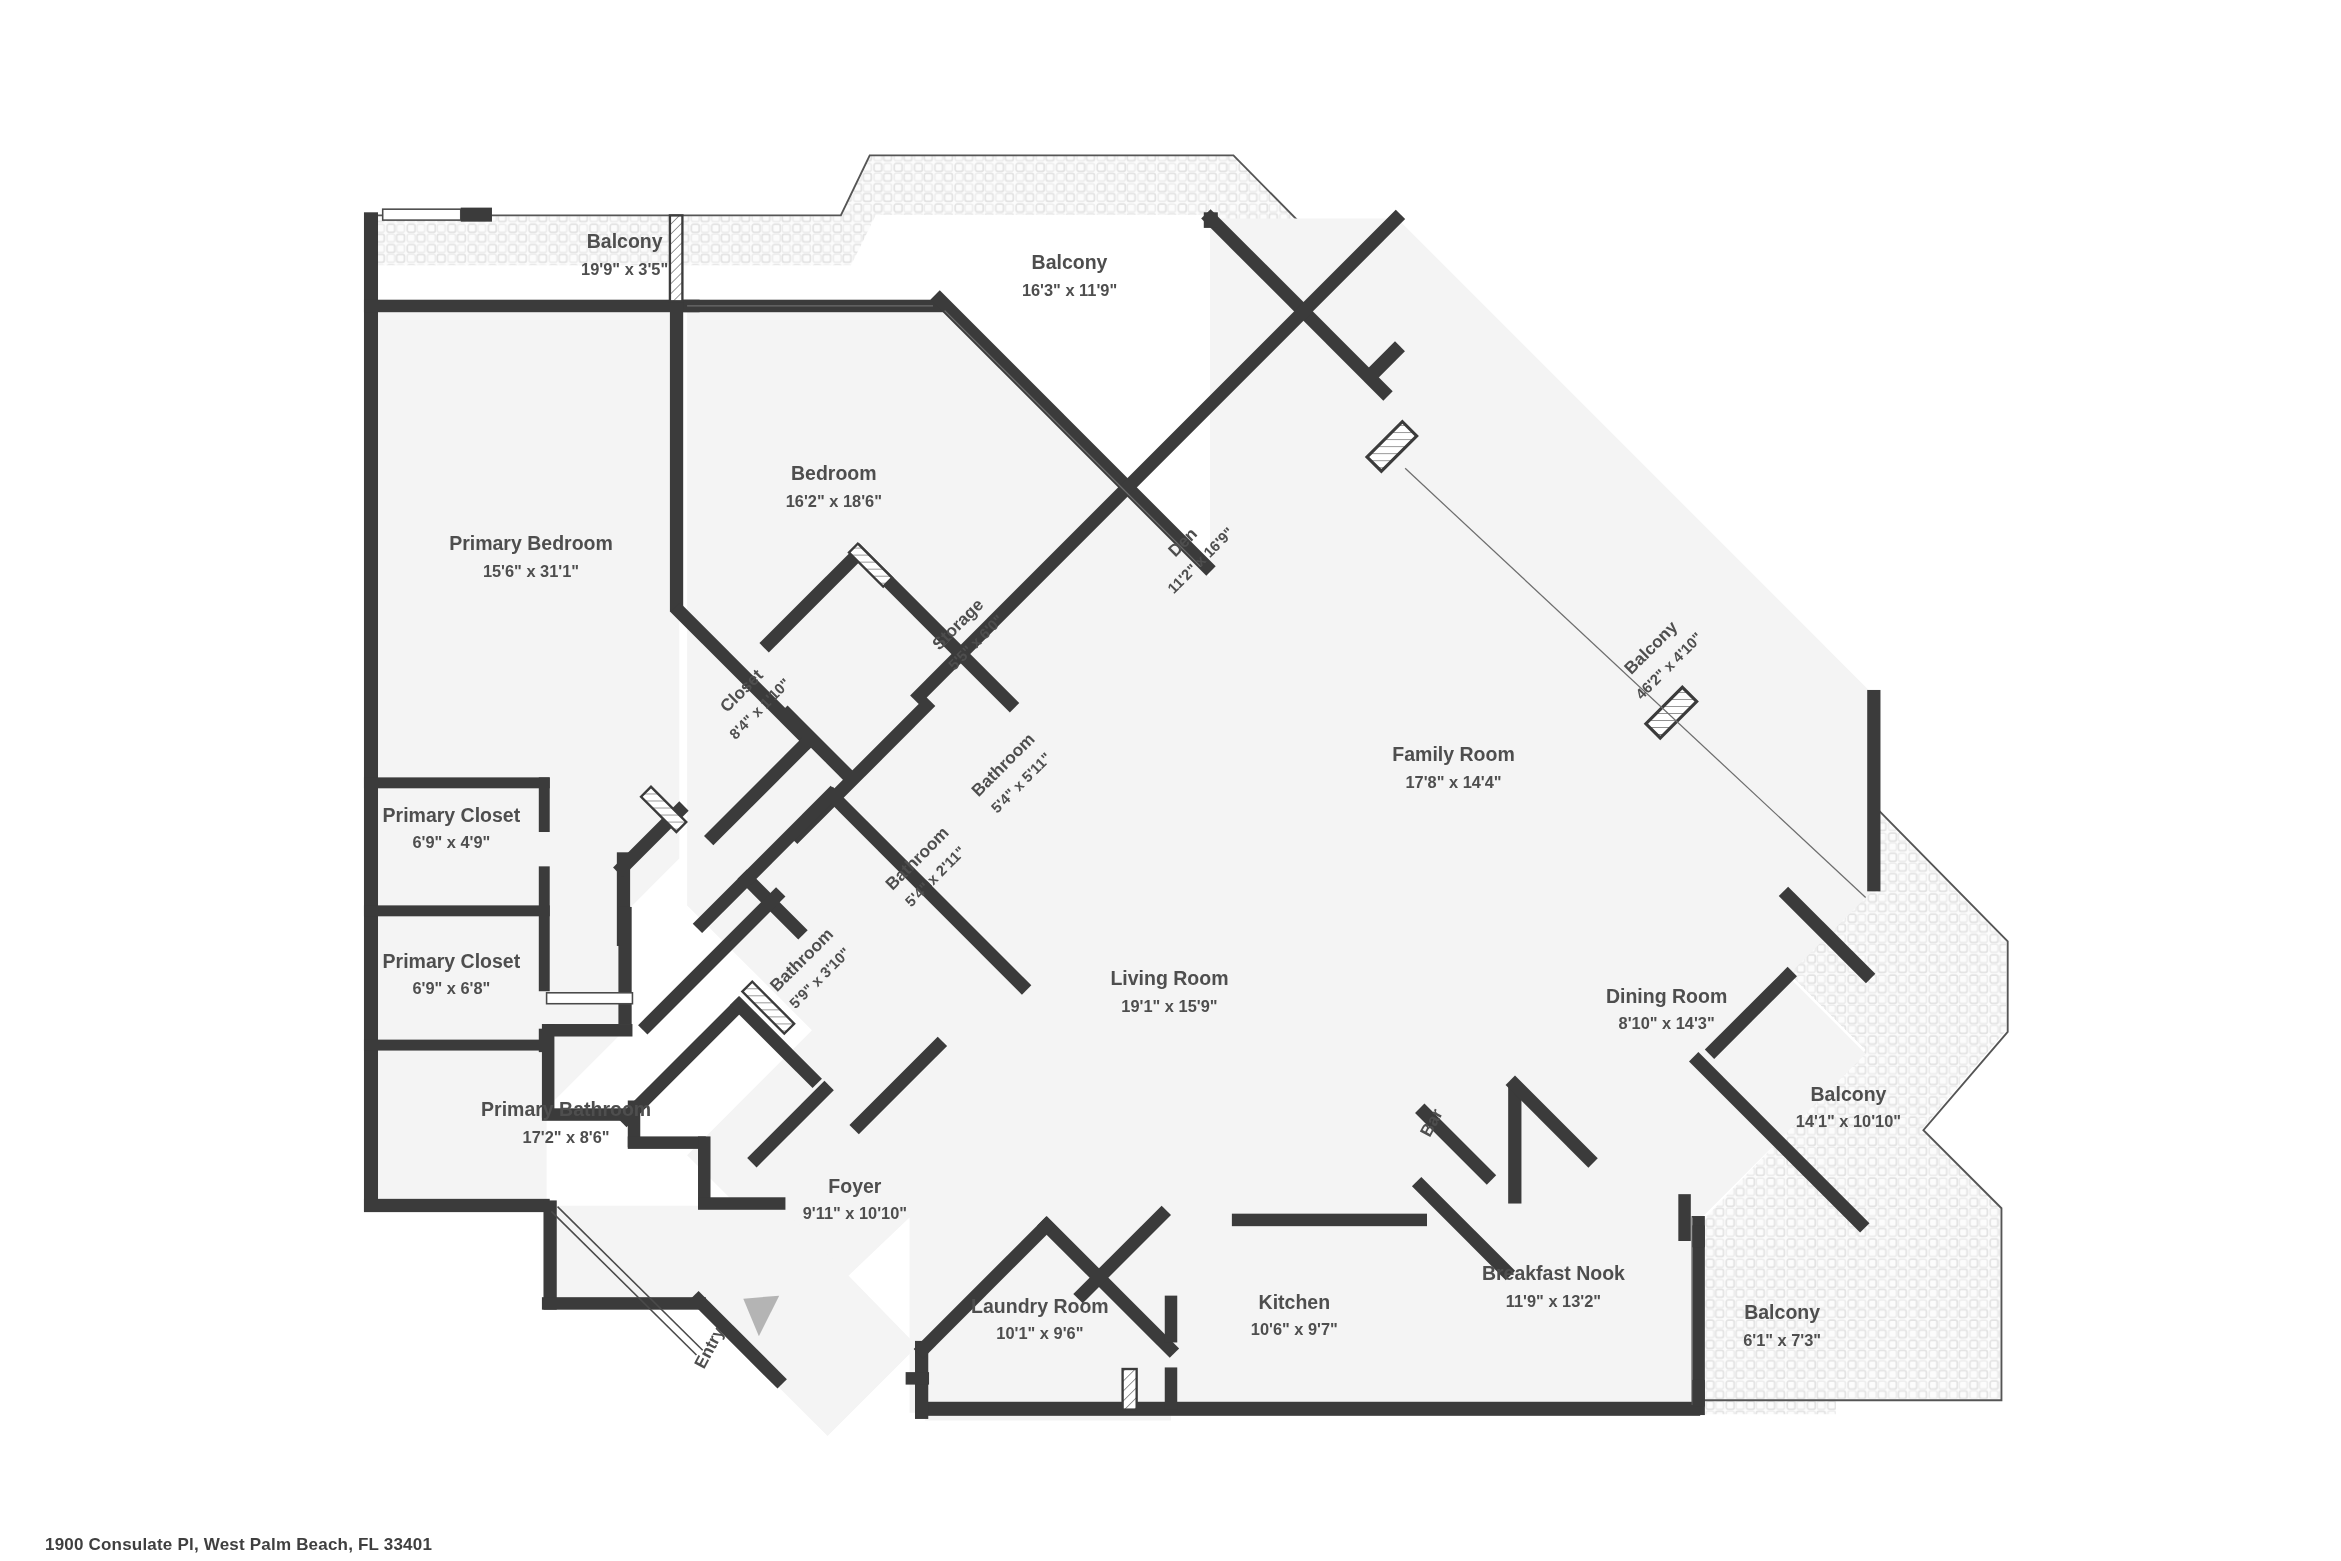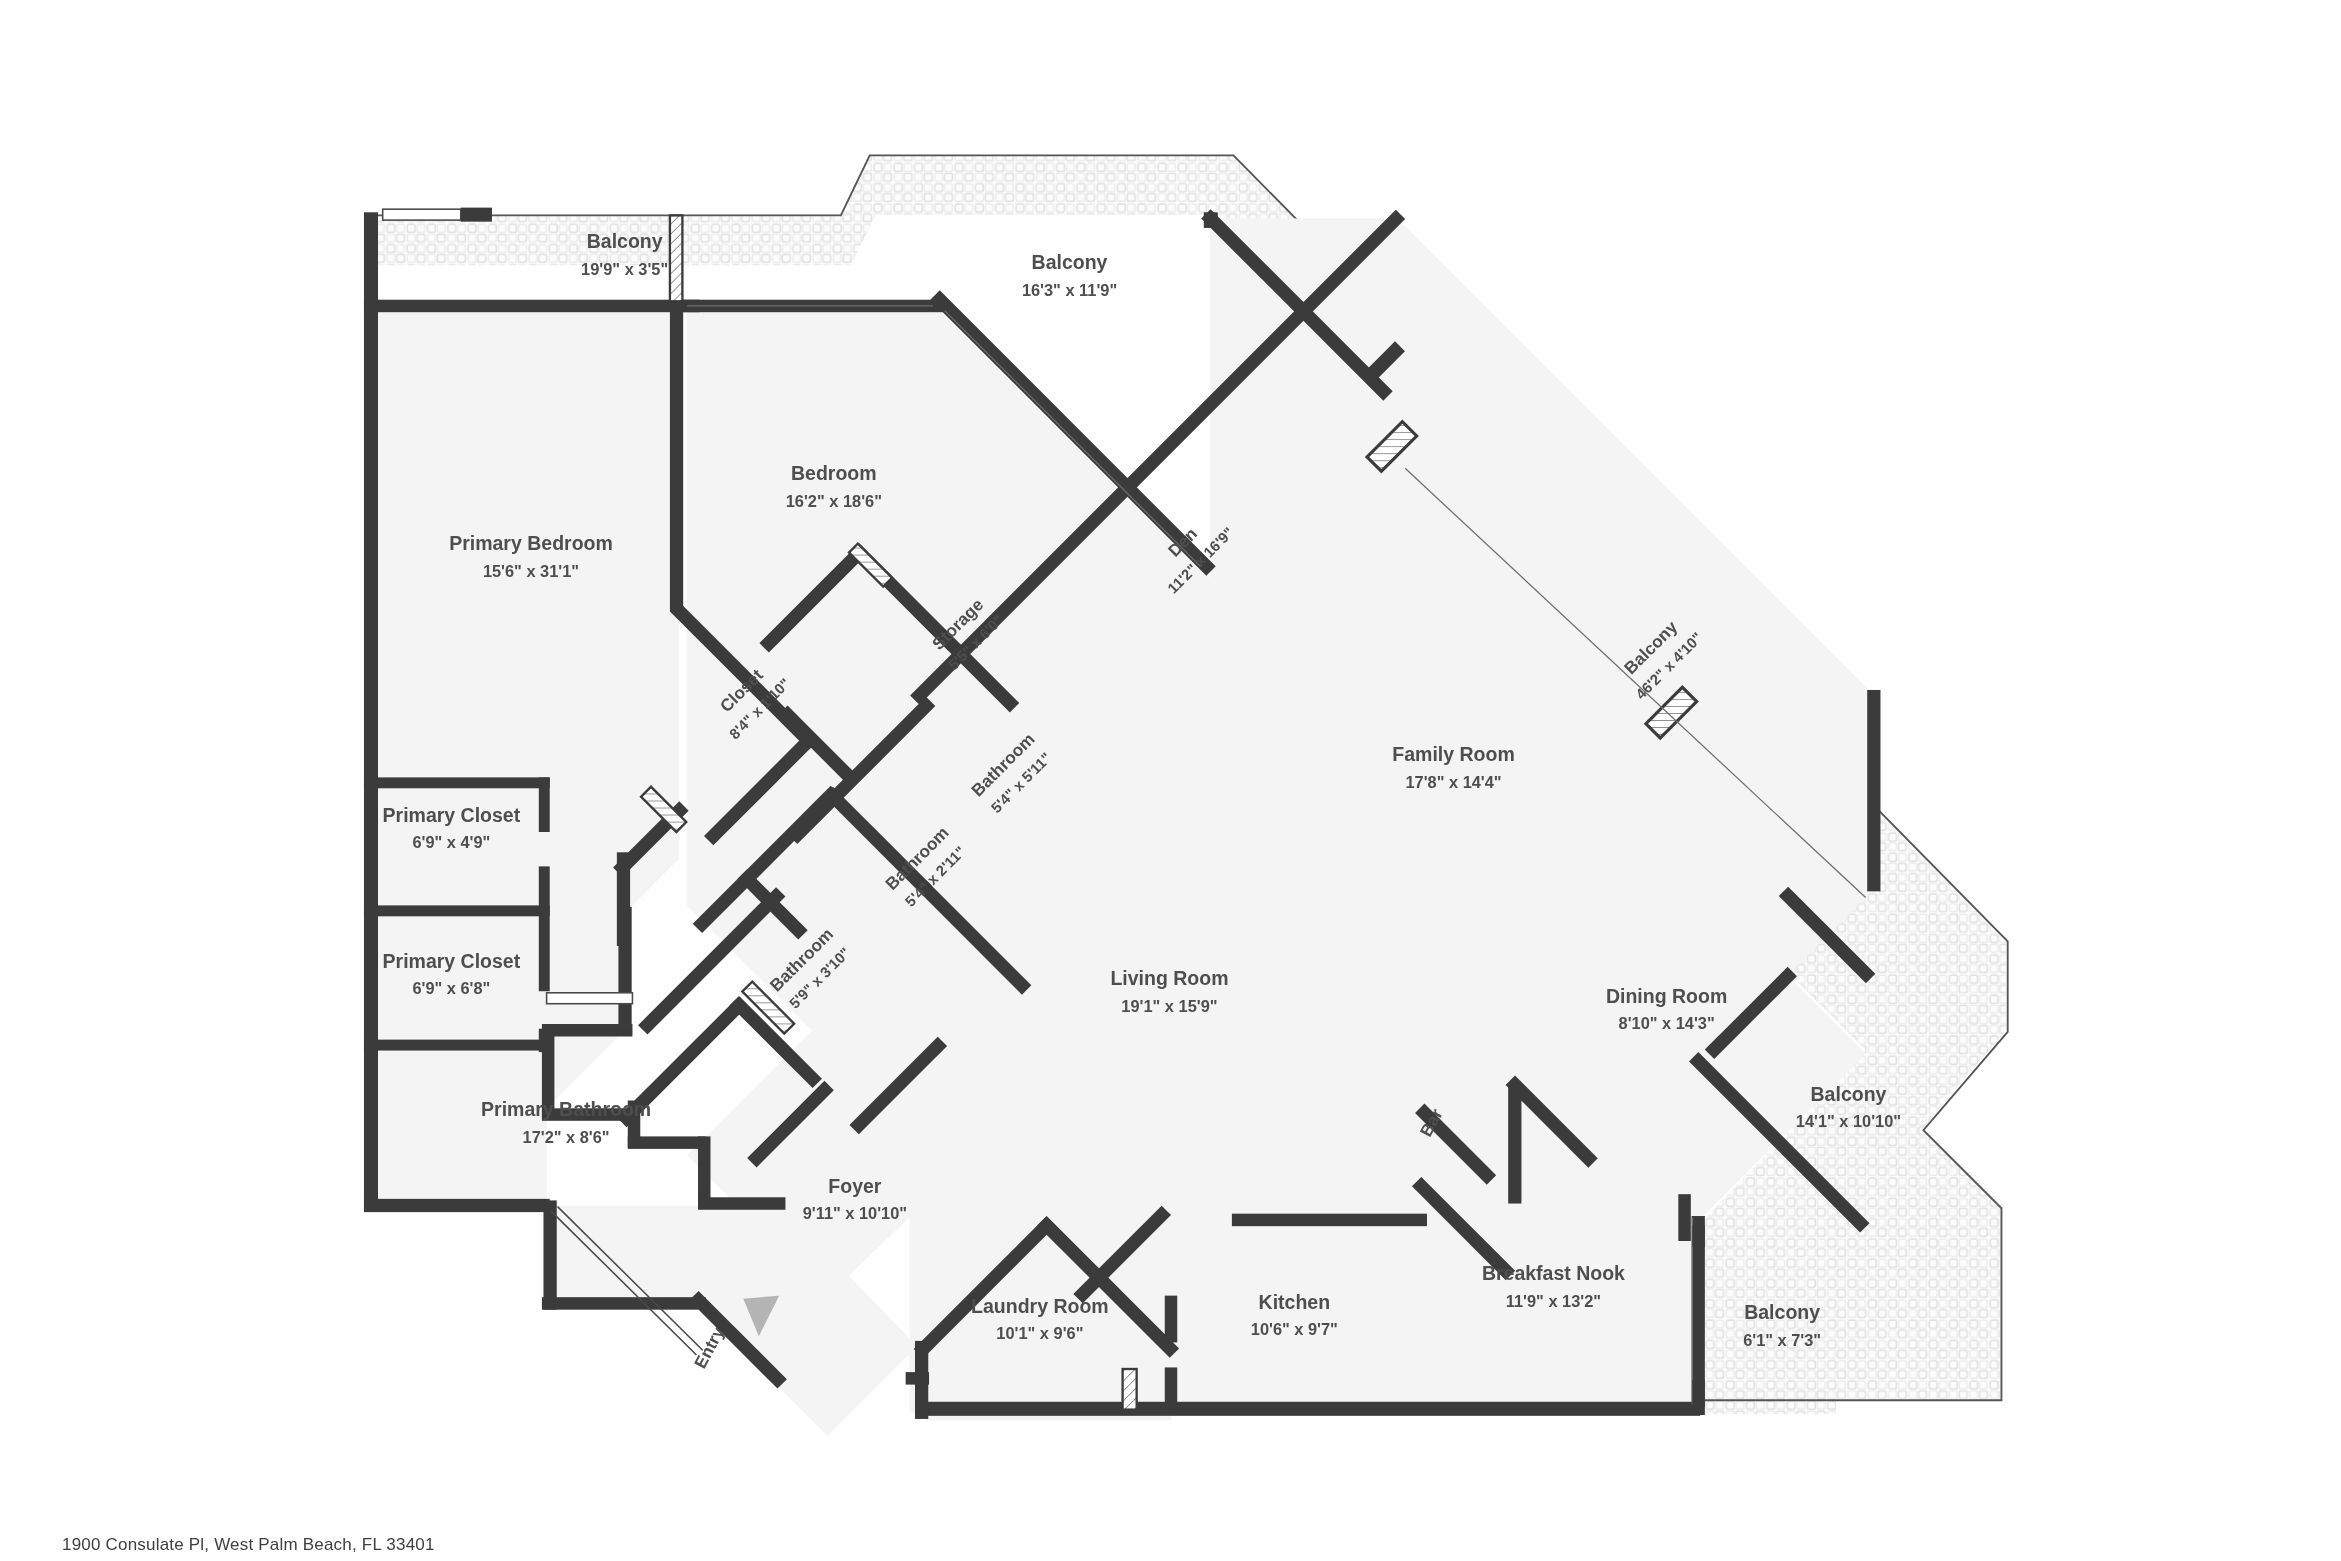--- a/index.html
+++ b/index.html
@@ -9,22 +9,22 @@
     color:#4a4a4a;
     position:relative;
     overflow:hidden;
   }
   #plan{position:absolute;left:0;top:0;width:2342px;height:1561px;}
   .rm-name{font-weight:bold;font-size:25px;fill:#4e4e4e;}
   .rm-dim{font-weight:bold;font-size:21px;fill:#4e4e4e;}
   .rm-name-sm{font-weight:bold;font-size:22px;fill:#4e4e4e;}
   .rm-dim-sm{font-weight:bold;font-size:19px;fill:#4e4e4e;}
   .footer-addr{
-    position:absolute;left:62px;top:1535px;
-    font-size:17px;font-weight:normal;color:#3f3f3f;letter-spacing:0.2px;
+    position:absolute;left:45px;top:1535px;
+    font-size:17px;font-weight:bold;color:#3f3f3f;letter-spacing:0.2px;
   }
   .wall{fill:#3b3b3b;}
   .room-fill{fill:#f4f4f4;}
   .thinline{stroke:#4a4a4a;stroke-width:2;fill:none;}
   .winline{stroke:#6d6d6d;stroke-width:1.6;fill:none;}
 </style>
 </head>
 <body>
 
 <svg id="plan" viewBox="0 0 3000 2000">

